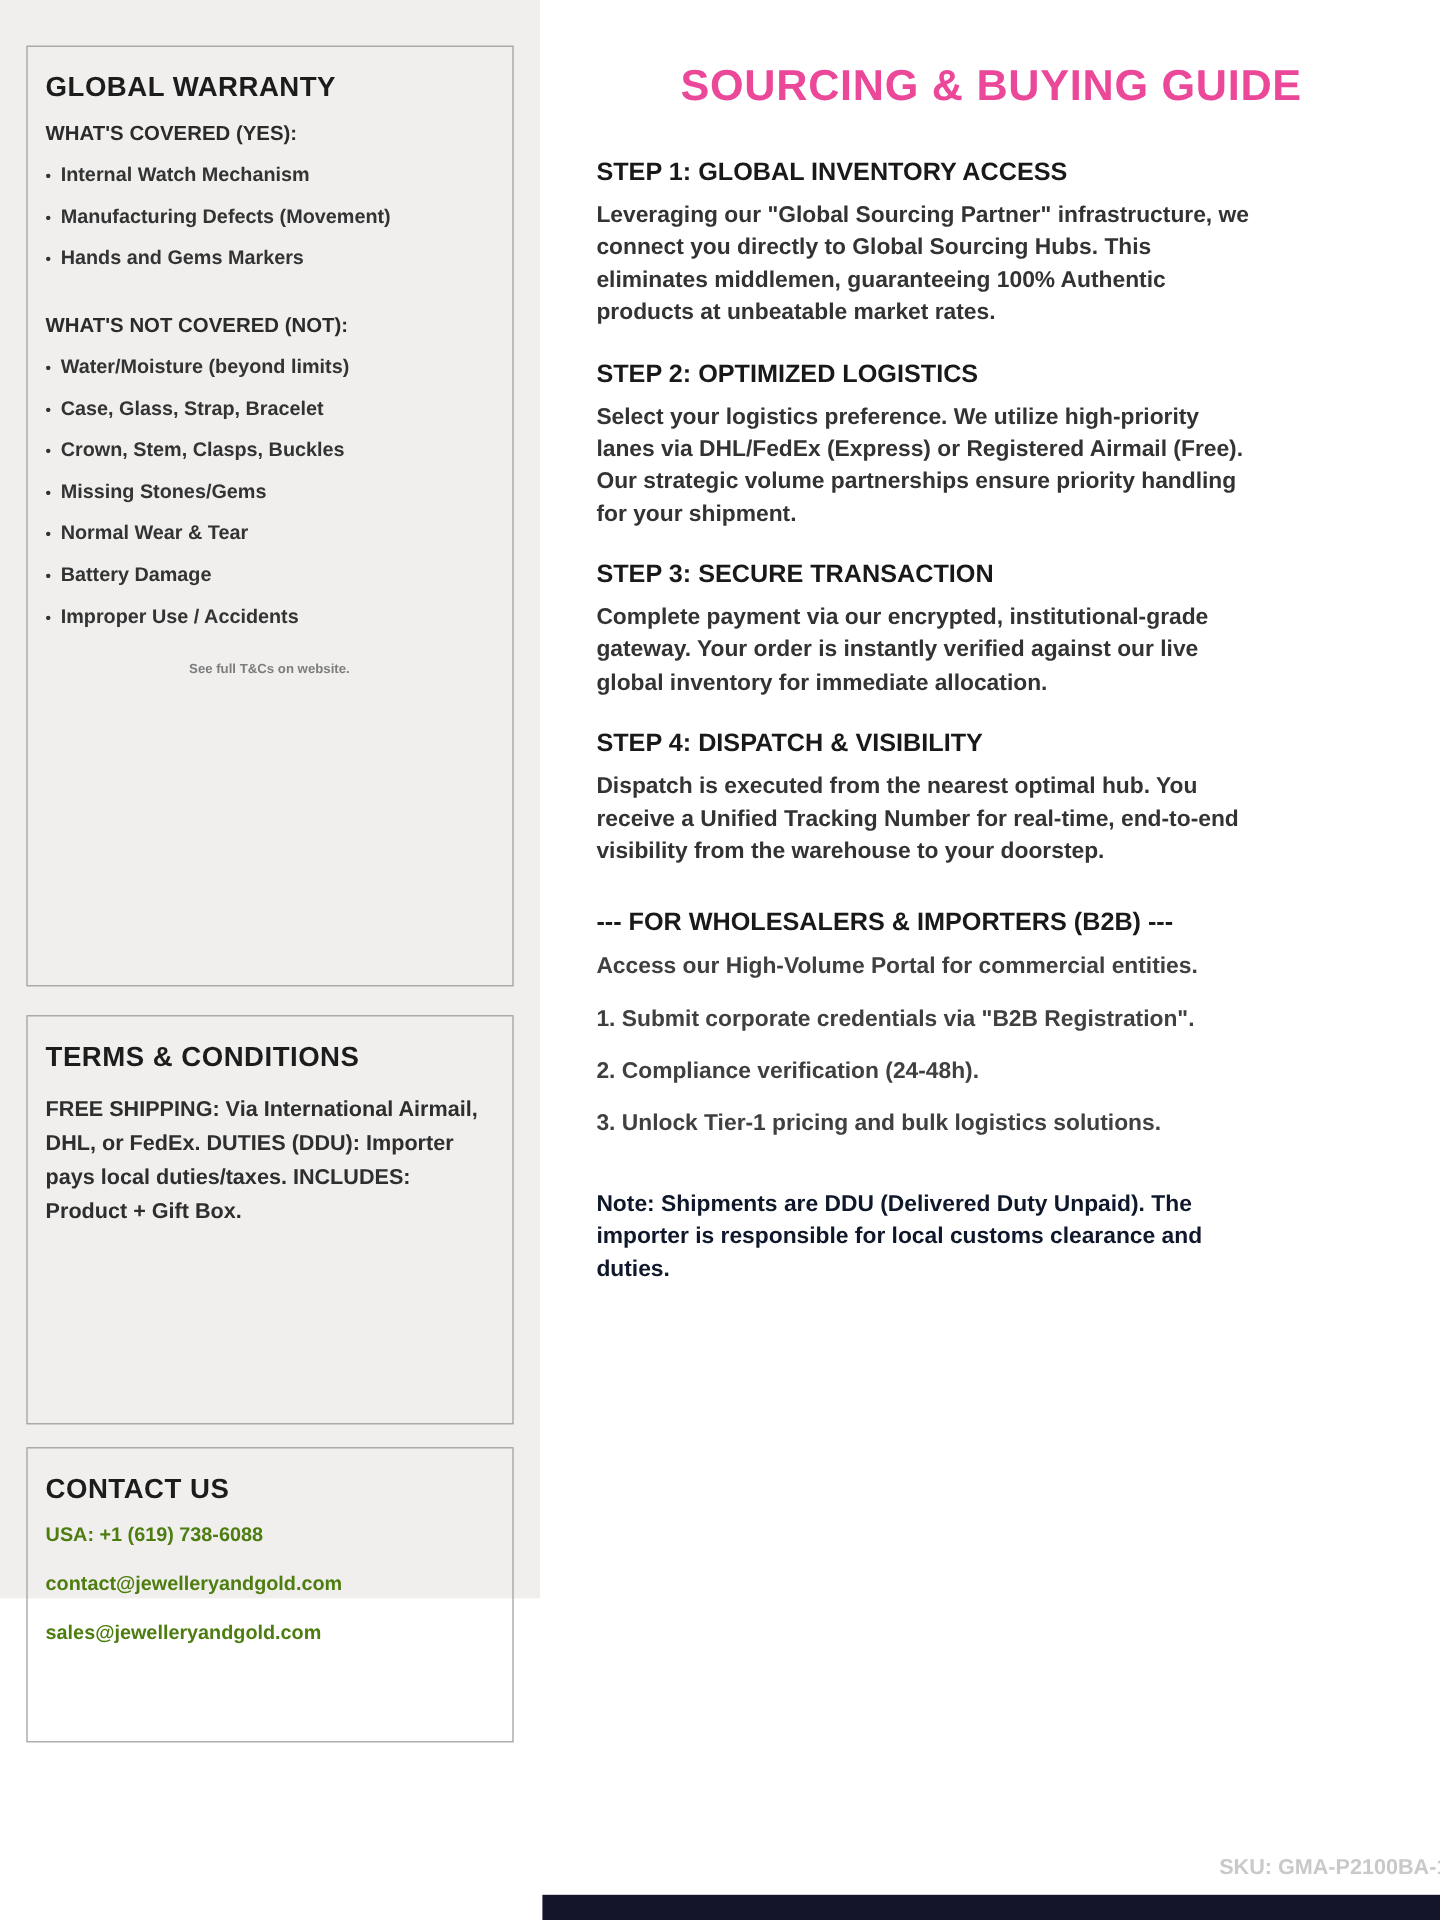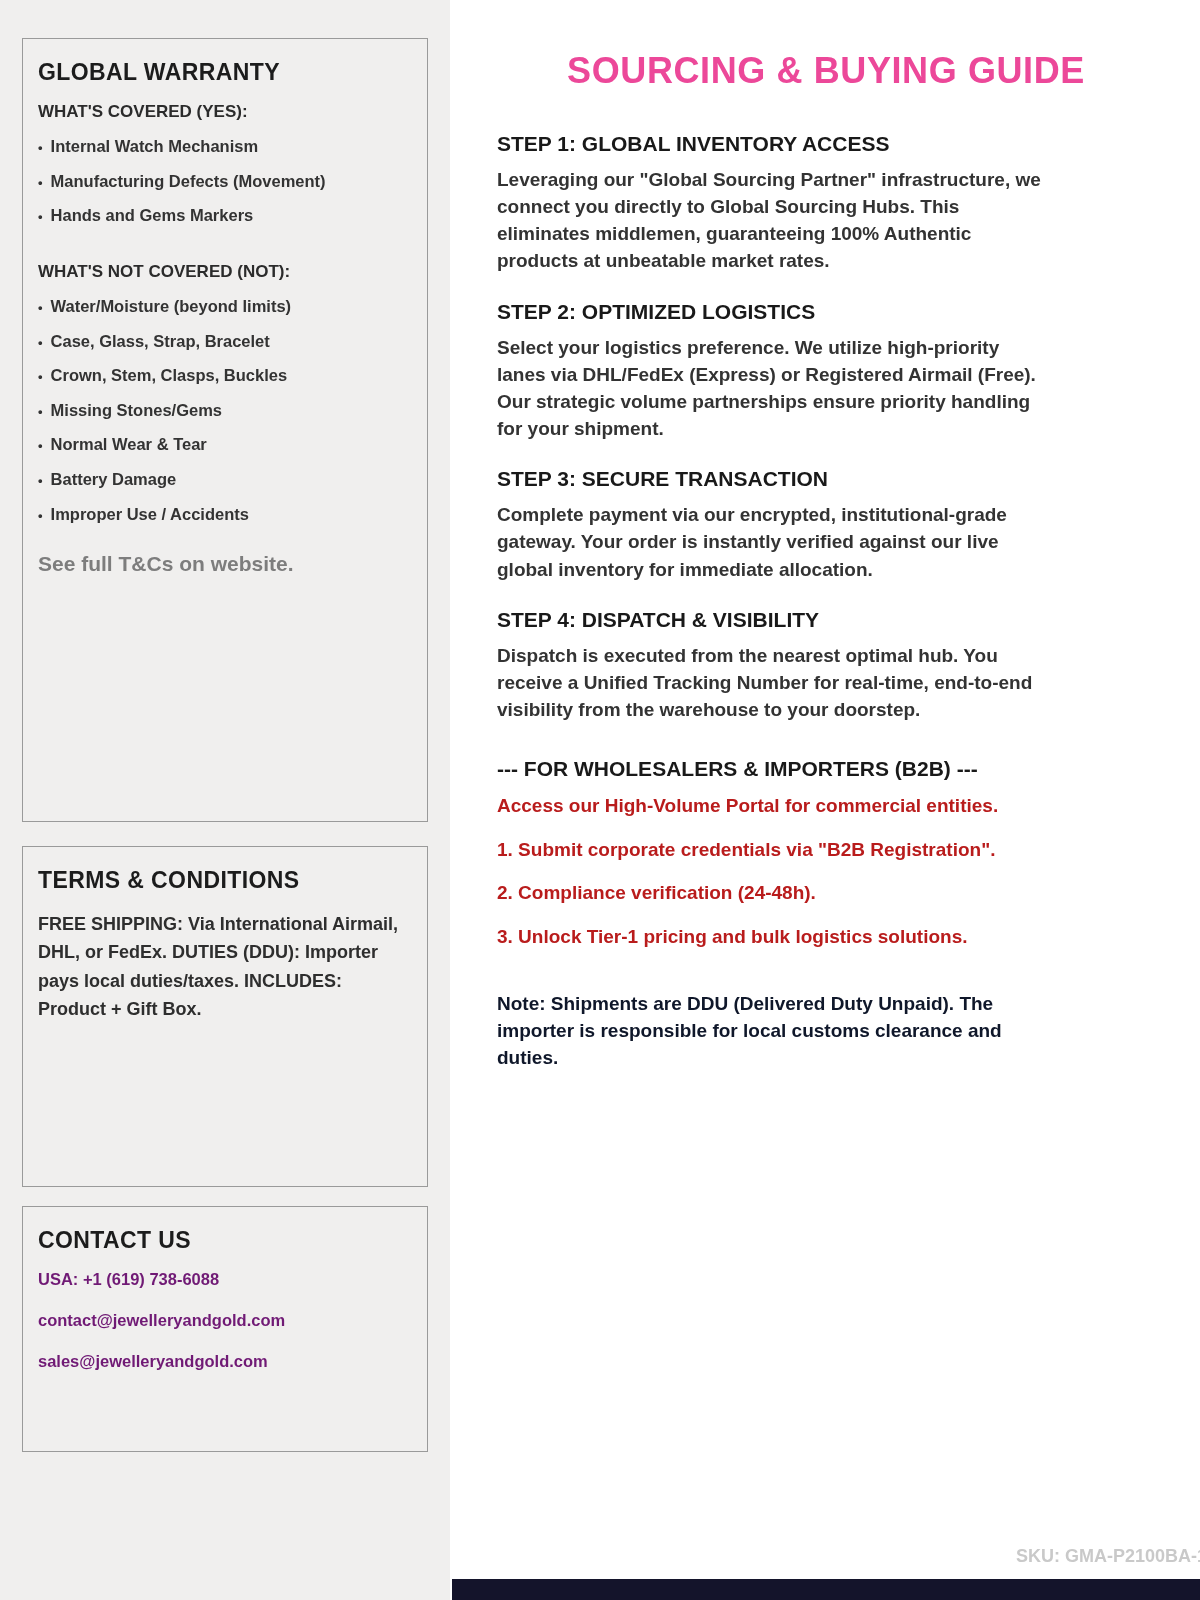--- a/index.html
+++ b/index.html
@@ -10,21 +10,21 @@
     overflow: hidden;
     background: #ffffff;
     font-family: "Liberation Sans", "DejaVu Sans", sans-serif;
     color: #222;
   }
 
   
   .sidebar {
     position: absolute;
     left: 0; top: 0;
-    width: 450px; height: 1600px;
+    width: 450px; height: 1332px;
     background: #f0efee;
   }
   .side-box {
     position: absolute;
     left: 22px;
     width: 406px;
     box-sizing: border-box;
     border: 1px solid #9a9a9a;
     padding: 20px 16px 16px 15px;
   }
@@ -55,35 +55,36 @@
     margin: 0 0 14px 0;
     line-height: 1.25;
   }
   .bullet .dot {
     font-size: 13px;
     margin-right: 8px;
     color: #333;
   }
   .footnote {
     margin-top: 28px;
-    font-size: 21px;
+    font-size: 11px;
     font-weight: 600;
     color: #7d7d7d;
+    text-align: center;
   }
   .terms-body {
     font-size: 18px;
     font-weight: 600;
     color: #2e2e2e;
     line-height: 1.57;
     margin: 0;
   }
   .contact-line {
     font-size: 16.5px;
     font-weight: 700;
-    color: #701a75;
+    color: #4d7c0f;
     margin: 0 0 22px 0;
   }
 
   
   .main {
     position: absolute;
     left: 450px; top: 0;
     width: 750px;
     box-sizing: border-box;
     padding: 50px 45px 0 47px;
@@ -114,21 +115,21 @@
   .b2b-heading {
     font-size: 21px;
     font-weight: 800;
     color: #191919;
     margin: 34px 0 12px 0;
   }
   .b2b-para {
     font-size: 19px;
     font-weight: 600;
     line-height: 1.4;
-    color: #b91c1c;
+    color: #404040;
     margin: 0 0 17px 0;
     max-width: 550px;
   }
   .note-para {
     font-size: 19px;
     font-weight: 600;
     line-height: 1.43;
     color: #0f172a;
     margin: 39px 0 0 0;
     max-width: 560px;

